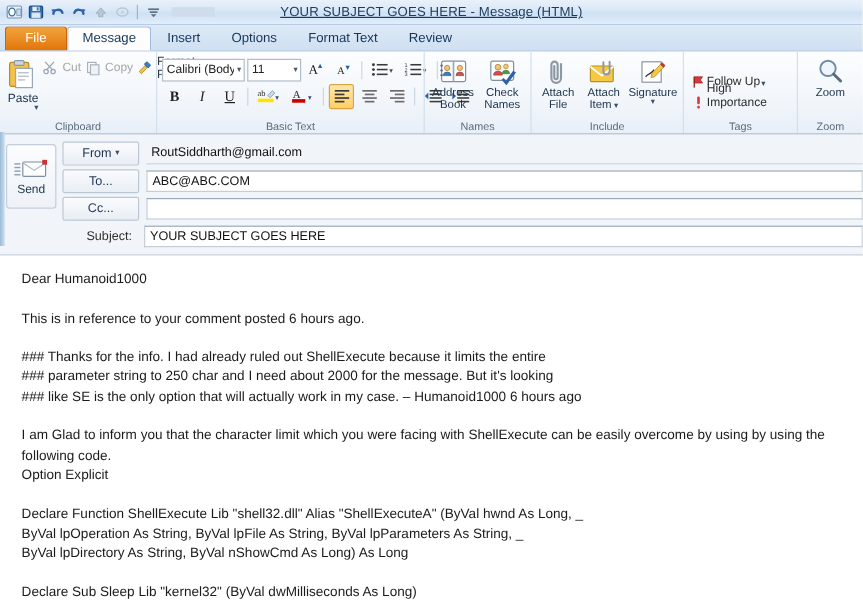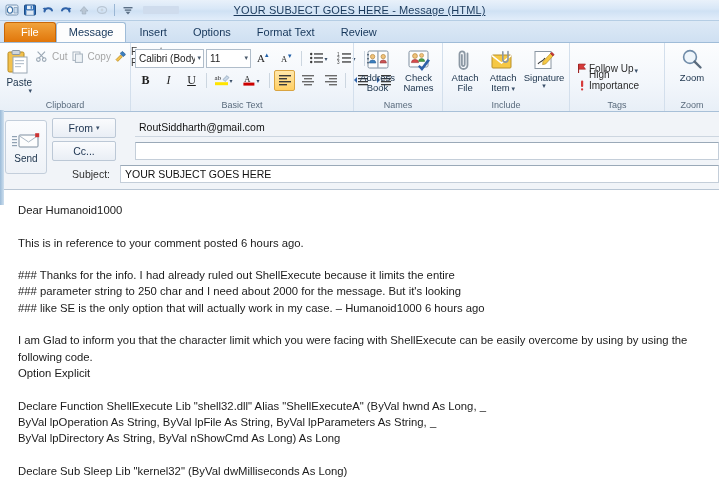--- a/index.html
+++ b/index.html
@@ -127,21 +127,21 @@
   }
   .send-btn{
     width:40px;height:52px;border:1px solid #c3cedb;border-radius:3px;
     background:linear-gradient(to bottom,#fbfcfe,#eef2f7);
     display:flex;flex-direction:column;align-items:center;justify-content:center;
     font-size:10px;color:#20374f;
   }
   .fields{flex:1;padding:6px 0 6px 0;}
   .frow{display:flex;align-items:center;height:19px;margin-bottom:4px;}
   .fbtn2{
-    width:62px;height:18px;margin-right:19px;
+    width:62px;height:18px;margin-right:6px;
     border:1px solid #bcc8d6;border-radius:2px;
     background:linear-gradient(to bottom,#fafbfd,#e9eef5);
     font-size:10.5px;color:#1c3category;color:#1c3350;
     display:flex;align-items:center;justify-content:center;gap:3px;
   }
   .flabel{
     width:62px;margin-right:6px;font-size:10.5px;color:#303030;
     text-align:right;padding-right:4px;box-sizing:border-box;
   }
   .finput{
@@ -554,20 +554,26 @@
     <div class="fields">
       <div class="frow">
         <div class="fbtn2">
           <span>From</span>
           <span class="caret">▾</span>
         </div>
         <div class="finput plain">RoutSiddharth@gmail.com</div>
       </div>
       <div class="frow">
         <div class="fbtn2">
+          <span>To...</span>
+        </div>
+        <div class="finput">ABC@ABC.COM</div>
+      </div>
+      <div class="frow">
+        <div class="fbtn2">
           <span>Cc...</span>
         </div>
         <div class="finput"></div>
       </div>
       <div class="frow" style="margin-bottom:0;">
         <div class="flabel">Subject:</div>
         <div class="finput">YOUR SUBJECT GOES HERE</div>
       </div>
     </div>
   </div>

